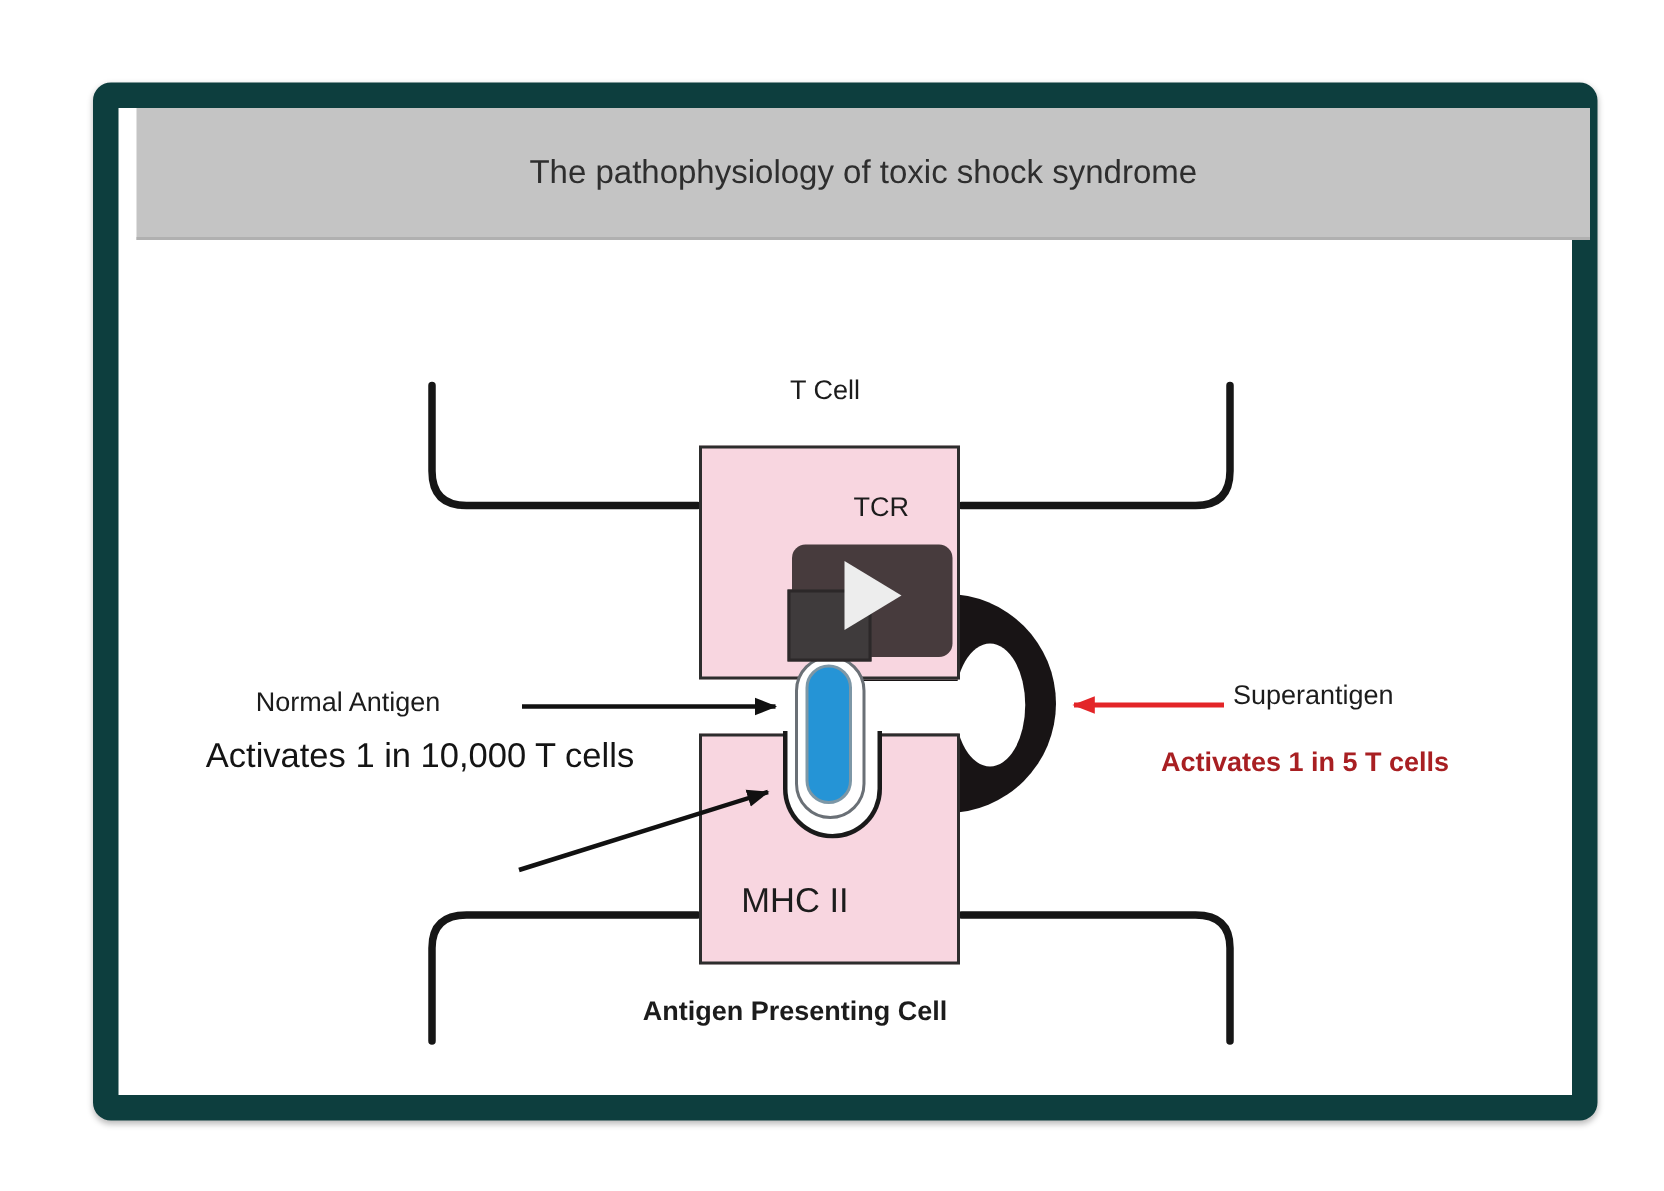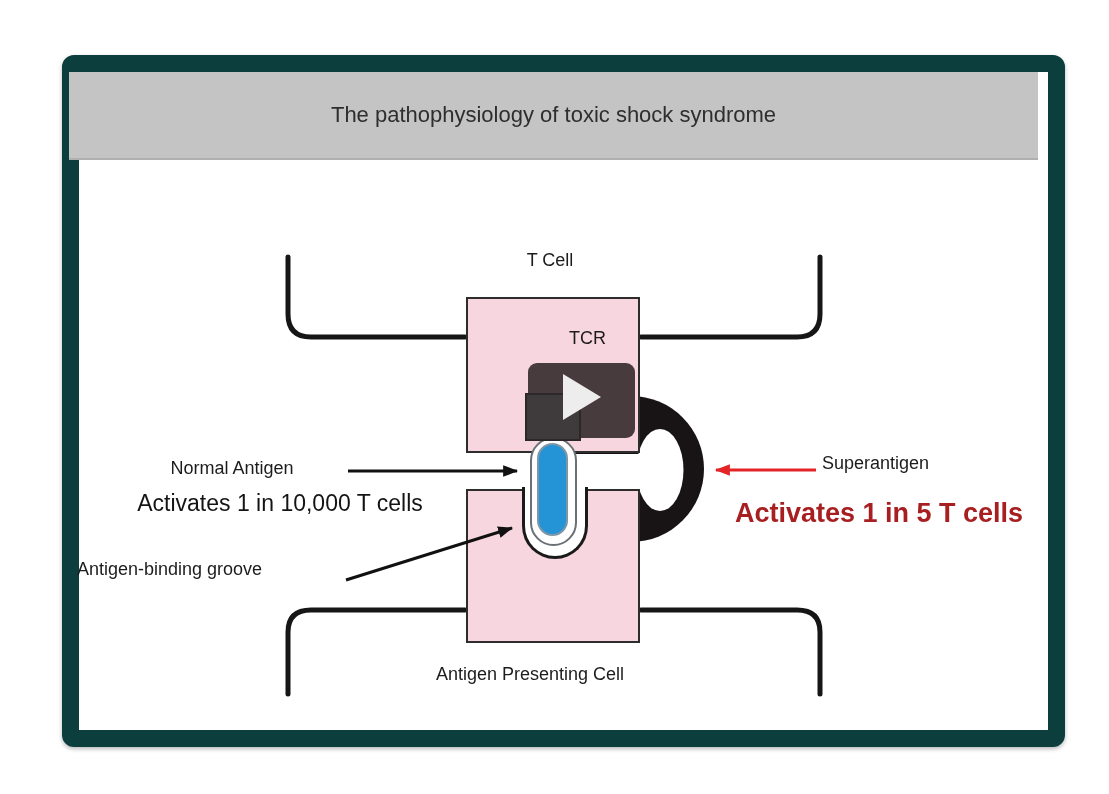--- a/index.html
+++ b/index.html
@@ -3,21 +3,21 @@
 <meta charset="utf-8">
 <style>
   html,body{margin:0;padding:0;background:#ffffff;}
   #page{position:relative;width:1109px;height:794px;background:#ffffff;overflow:hidden;
         font-family:"Liberation Sans","DejaVu Sans",sans-serif;color:#1f1f1f;}
 
   
   .frame{position:absolute;left:62px;top:55px;width:1003px;height:692px;box-sizing:border-box;
          border:17px solid var(--frame-teal,#0d3e3e);border-radius:12px;background:#ffffff;
          box-shadow:0 2px 4px rgba(0,0,0,.28);}
-  .titlebar{position:absolute;left:69px;top:72px;width:969px;height:86px;
+  .titlebar{position:absolute;left:91px;top:72px;width:969px;height:86px;
             background:var(--title-bar-gray,#c4c4c4);border-bottom:2px solid #b0b0b0;
             display:flex;align-items:center;justify-content:center;z-index:1;}
   .titlebar .title{font-size:22px;color:#2e2e2e;}
 
   .stage{position:absolute;inset:0;z-index:2;}
   .stage svg{position:absolute;left:0;top:0;}
 
   
   .svg-back{z-index:1;}
   .membrane{fill:none;stroke:#161616;stroke-width:5;stroke-linecap:round;}
@@ -43,26 +43,26 @@
   .arrow-black{stroke:#111111;stroke-width:3;fill:none;}
   .arrow-red{stroke:var(--arrow-red,#e32528);stroke-width:3.2;fill:none;}
   .mk-black{fill:#111111;}
   .mk-red{fill:var(--arrow-red,#e32528);}
 
   
   .lbl{position:absolute;font-size:18px;white-space:nowrap;z-index:6;color:#1c1c1c;}
   .lbl-tcell{left:440px;top:250px;width:220px;text-align:center;}
   .lbl-tcr{left:486px;top:328px;width:120px;text-align:right;}
   .lbl-mhc{left:450px;top:587px;width:160px;text-align:center;font-size:23px;}
-  .lbl-apc{left:330px;top:664px;width:400px;text-align:center;}
+  .lbl-apc{left:330px;top:664px;width:400px;text-align:center;font-weight:bold;}
   .lbl-normal{left:120px;top:458px;width:224px;text-align:center;}
   .lbl-stat1{left:115px;top:490px;width:330px;text-align:center;font-weight:normal;font-size:23px;color:#141414;}
   .lbl-groove{left:77px;top:559px;}
   .lbl-super{left:822px;top:453px;}
-  .lbl-stat2{left:735px;top:498px;width:270px;text-align:center;font-weight:bold;font-size:27px;
+  .lbl-stat2{left:735px;top:498px;width:270px;text-align:center;font-weight:bold;font-size:18px;
              color:var(--stat-red,#a81f22);}
 
   
   .play-overlay{position:absolute;left:528px;top:363px;width:107px;height:75px;background:#473b3d;
                 border-radius:9px;z-index:7;cursor:pointer;}
   .notch-square{position:absolute;left:525px;top:393px;width:56px;height:48px;box-sizing:border-box;
                 background:#3f3b3c;border:2px solid #2c2829;z-index:8;}
   .play-triangle{position:absolute;left:563px;top:374px;width:0;height:0;z-index:9;
                  border-top:23px solid transparent;border-bottom:23px solid transparent;
                  border-left:38px solid #ededed;}
@@ -109,24 +109,24 @@
           <path class="mk-red" d="M0,0 L14,5.5 L0,11 Z"></path>
         </marker>
       </defs>
       <line class="arrow-black" x1="348" y1="471" x2="517" y2="471" marker-end="url(#ah-black)"></line>
       <line class="arrow-black" x1="346" y1="580" x2="512" y2="528" marker-end="url(#ah-black)"></line>
       <line class="arrow-red" x1="816" y1="470" x2="716" y2="470" marker-end="url(#ah-red)"></line>
     </svg>
 
     <div class="lbl lbl-tcell">T Cell</div>
     <div class="lbl lbl-tcr">TCR</div>
+    <div class="lbl lbl-mhc">MHC II</div>
     <div class="lbl lbl-apc">Antigen Presenting Cell</div>
     <div class="lbl lbl-normal">Normal Antigen</div>
     <div class="lbl lbl-stat1">Activates 1 in 10,000 T cells</div>
-    <div class="lbl lbl-groove">Antigen-binding groove</div>
     <div class="lbl lbl-super">Superantigen</div>
     <div class="lbl lbl-stat2">Activates 1 in 5 T cells</div>
 
     <div class="play-overlay"></div>
     <div class="notch-square"></div>
     <div class="play-triangle"></div>
 
   </div>
 </div>
 

